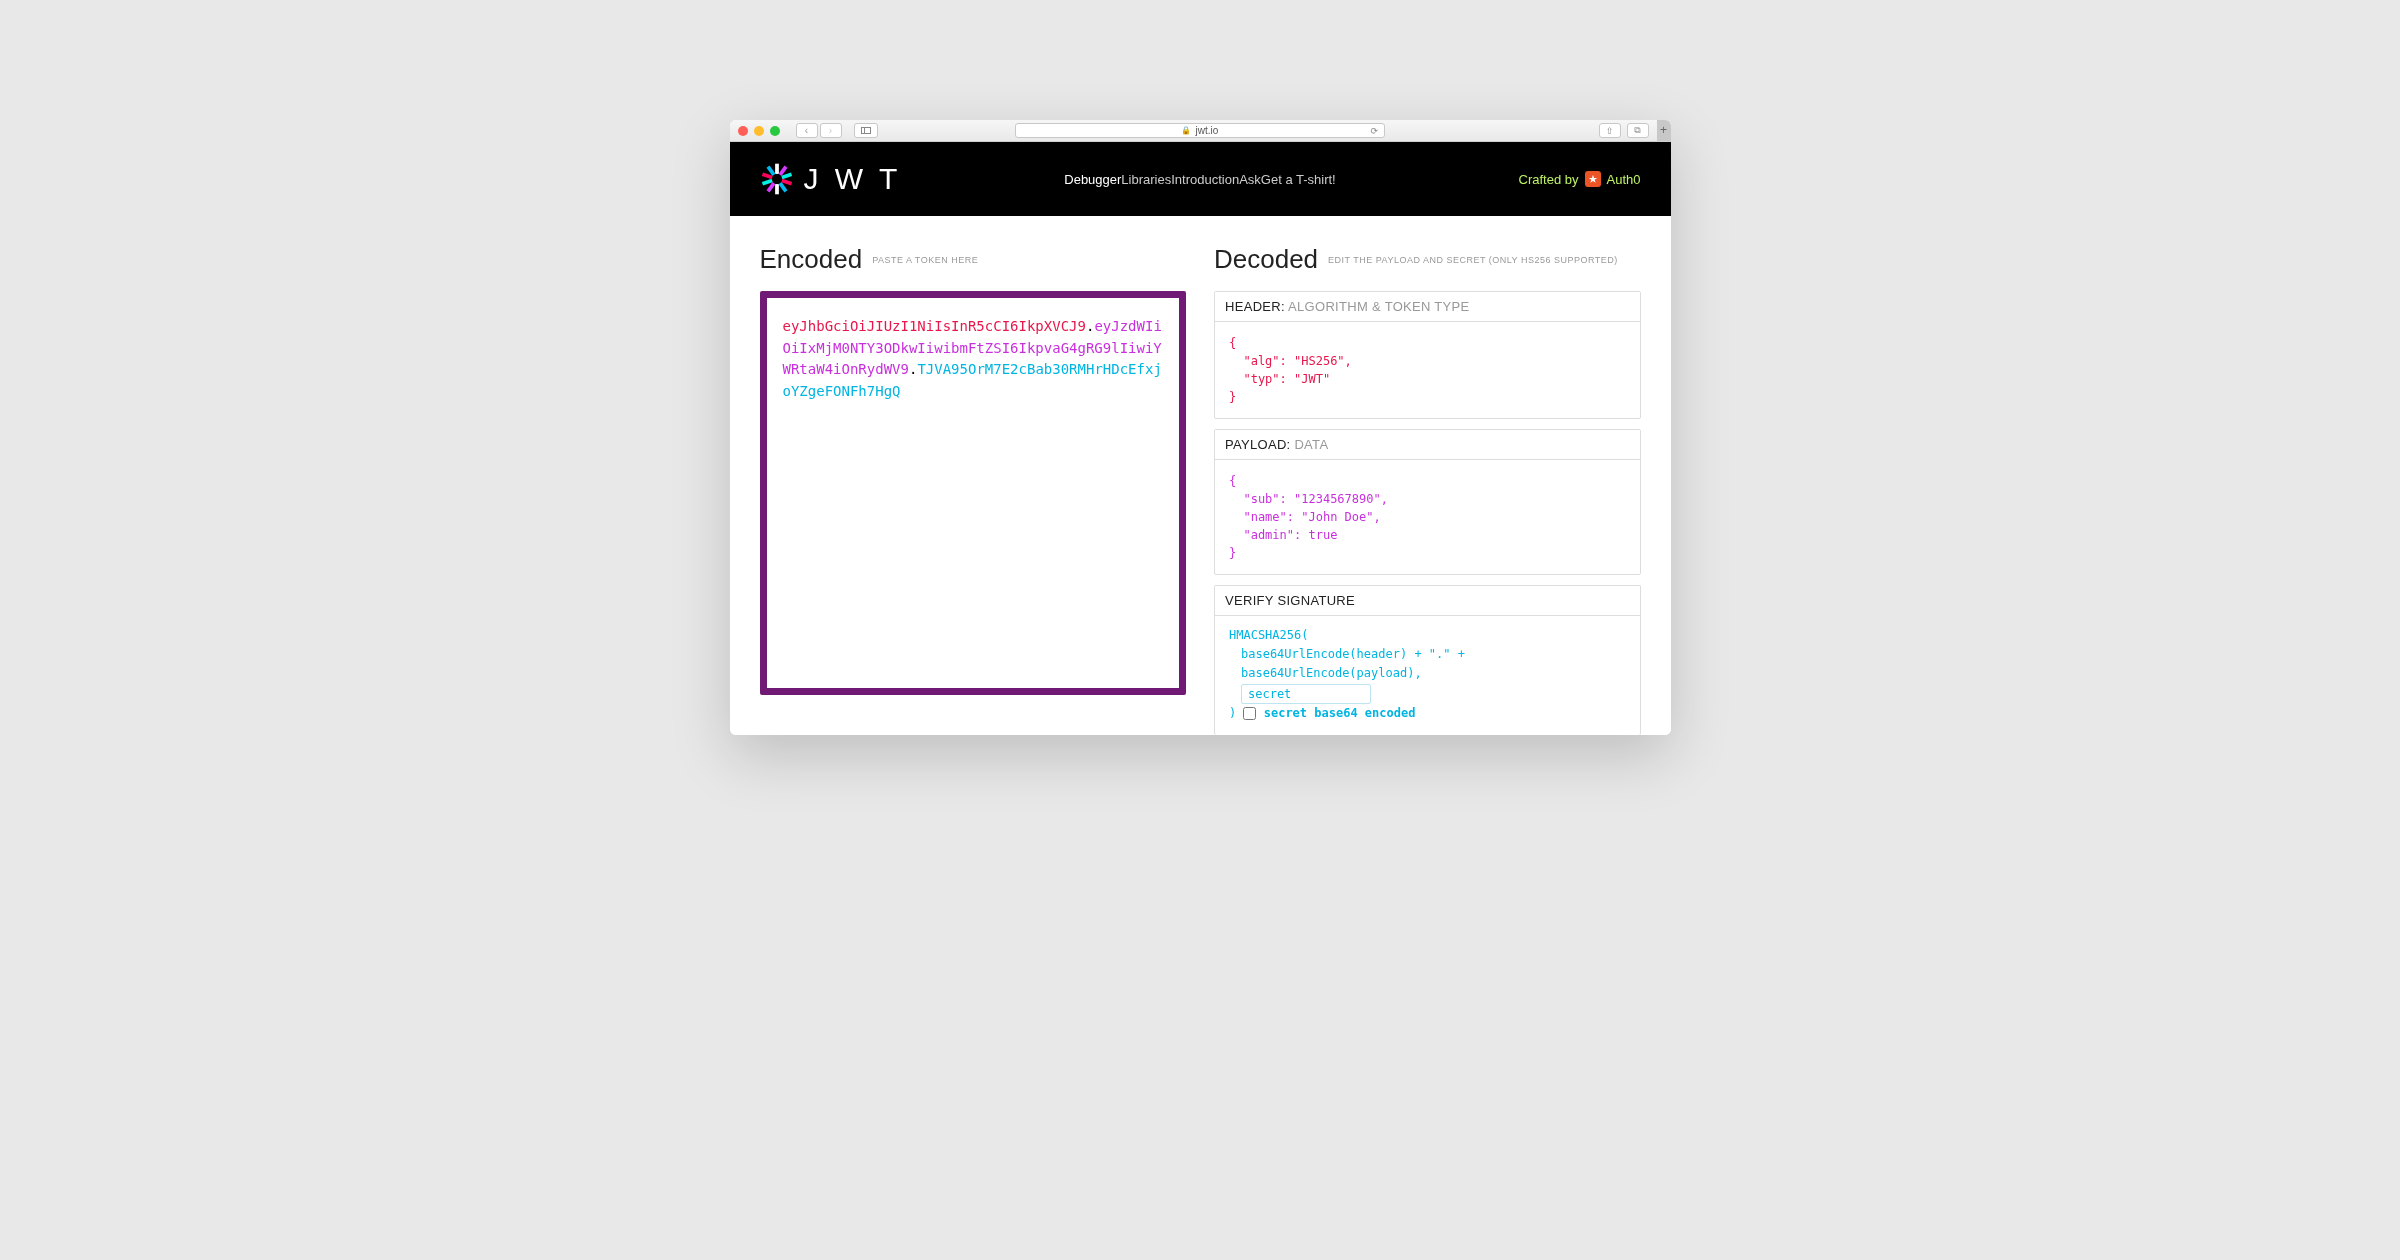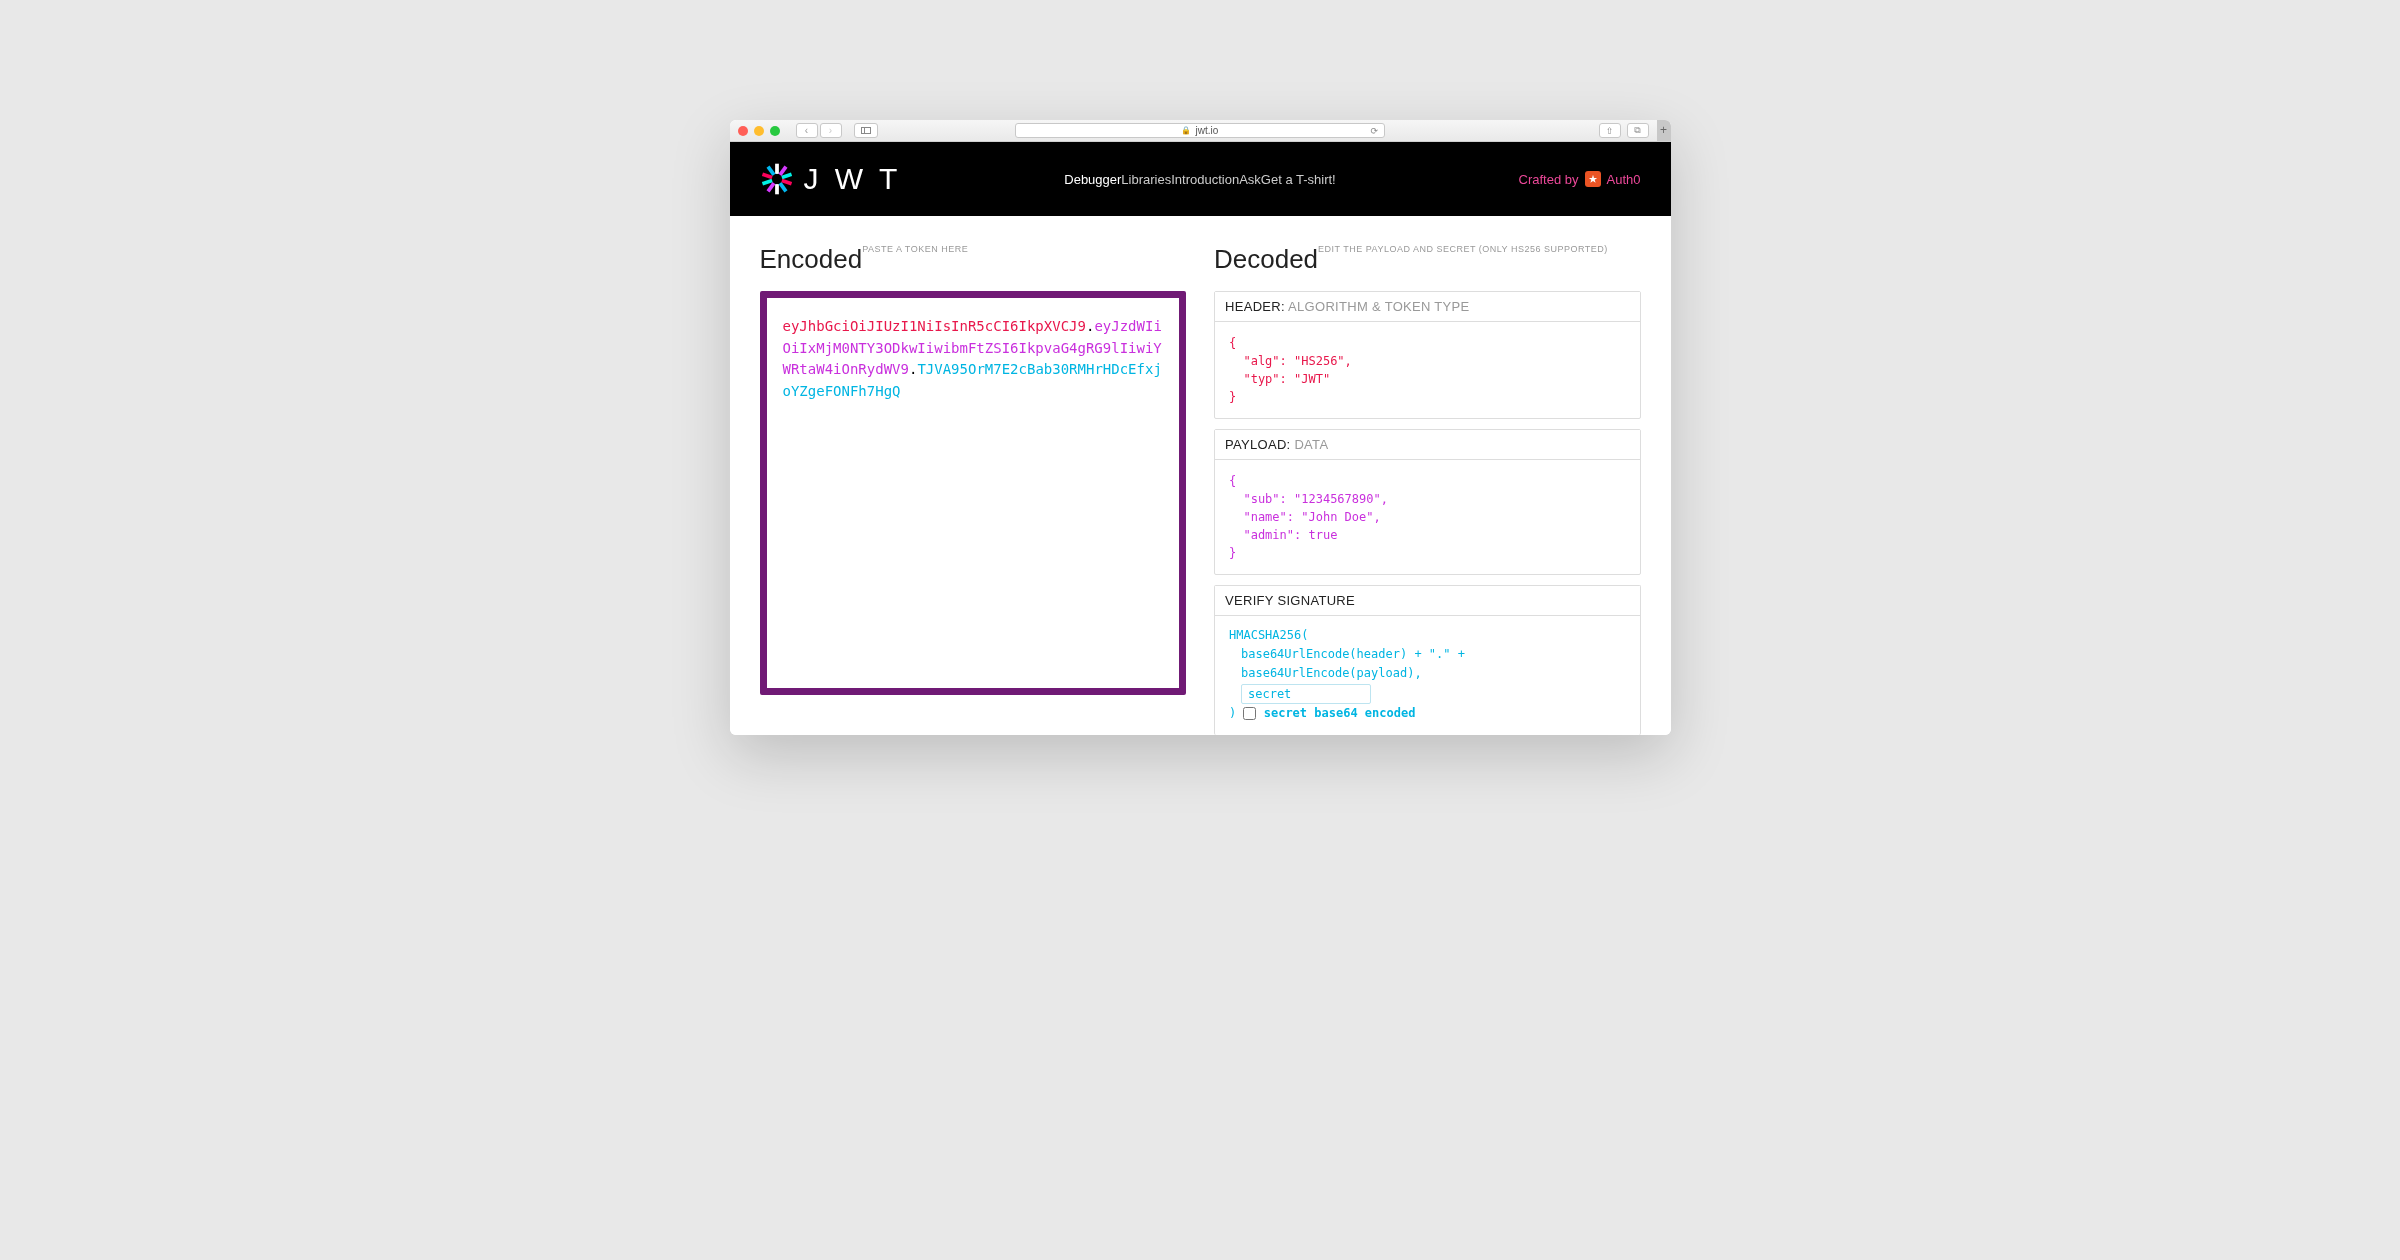--- a/index.html
+++ b/index.html
@@ -100,36 +100,36 @@
   font-weight: 300;
 }
 .nav-links {
   display: flex;
   position: absolute;
   left: 50%;
   transform: translateX(-50%);
 }
 .nav-links a { color: #ccc; text-decoration: none; font-size: 13px; }
 .nav-links a.active { color: #fff; font-weight: 500; }
-.crafted { margin-left: auto; color: #ec4899; font-size: 13px; display: flex; align-items: center; gap: 6px; }
+.crafted { margin-left: auto; color: #bef264; font-size: 13px; display: flex; align-items: center; gap: 6px; }
 .auth0-badge {
   width: 16px; height: 16px; background: #eb5424;
   border-radius: 3px;
   display: flex; align-items: center; justify-content: center;
   color: #fff; font-size: 10px;
 }
 
 .page {
   background: #fff;
   padding: 28px 30px 0;
   display: flex;
   gap: 28px;
 }
 .col { flex: 1; min-width: 0; }
-.col-header { display: flex; align-items: flex-start; margin-bottom: 16px; }
+.col-header { display: flex; align-items: center; gap: 10px; margin-bottom: 16px; }
 .col-title { font-size: 26px; font-weight: 300; color: #222; }
 .col-sub { font-size: 9px; color: #999; letter-spacing: 0.5px; }
 
 .encoded-box {
   border: 7px solid #701a75;
   border-radius: 2px;
   padding: 18px 16px;
   height: 404px;
   font-family: Consolas, Monaco, monospace;
   font-size: 14px;

